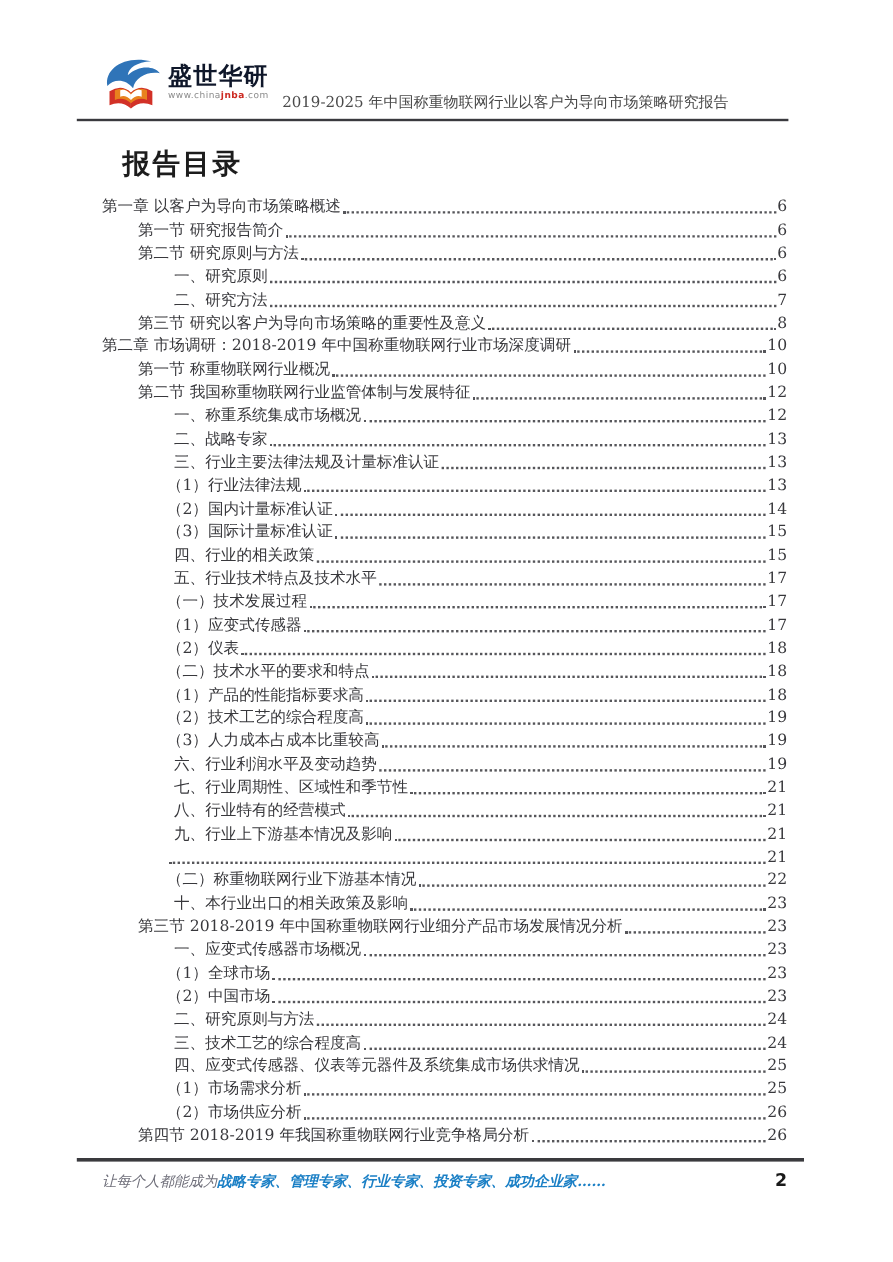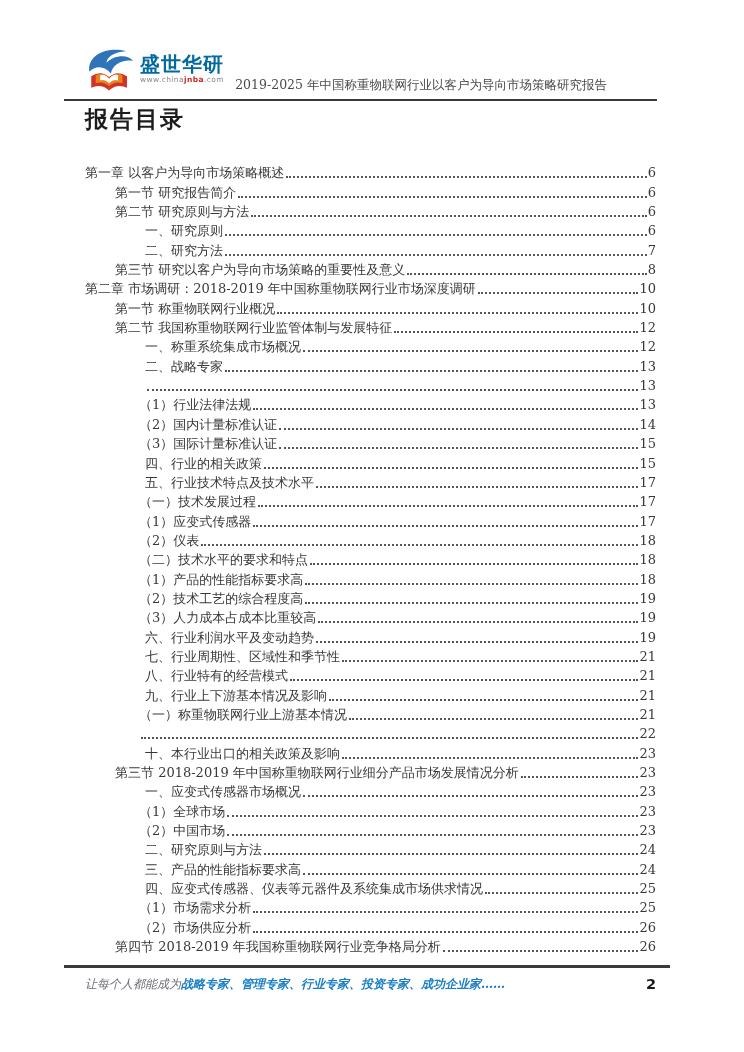--- a/index.html
+++ b/index.html
@@ -11,32 +11,32 @@
   
   .header {
     position:absolute; top:0; left:64px; width:593px; height:99px;
     border-bottom:2.6px solid #3a3a3e;
   }
   .logo { position:absolute; left:21px; top:44px; display:flex; align-items:flex-start; }
   .logo-mark { width:50px; height:50px; flex:0 0 auto; }
   .brand-col { margin-left:5px; margin-top:9px; }
   .brand-name {
     font-family:Liberation Sans, sans-serif;
-    font-weight:700; font-size:20px; line-height:22px; color:#0369a1; letter-spacing:1px;
+    font-weight:700; font-size:20px; line-height:22px; color:#0f172a; letter-spacing:1px;
   }
   .brand-url { font-size:7.5px; line-height:9px; color:#8a8a8a; letter-spacing:0.4px;
     font-family:"DejaVu Sans","Liberation Sans",sans-serif; }
   .brand-url .url-hl { color:#cc2a22; font-weight:700; }
   .report-title {
     position:absolute; right:50px; bottom:5px;
     font-size:12.5px; color:#4a4a4a; white-space:nowrap;
   }
   
   .page-title {
-    position:absolute; top:104px; left:85px; margin:0;
+    position:absolute; top:104px; left:85px; margin:17px;
     font-family:"DejaVu Sans","Liberation Sans",sans-serif;
     font-size:23px; font-weight:700; color:#1c1c1c; letter-spacing:2px;
   }
   
   .toc { position:absolute; top:162px; left:85px; width:571px; }
   .toc-row {
     display:flex; align-items:flex-end; height:19.35px;
     font-size:13px; line-height:16px; cursor:pointer;
   }
   .toc-text { white-space:nowrap; }
@@ -149,20 +149,21 @@
       <span class="toc-page">12</span>
     </div>
 
     <div class="toc-row lvl-2">
       <span class="toc-text">二、战略专家</span>
       <span class="dots"></span>
       <span class="toc-page">13</span>
     </div>
 
     <div class="toc-row lvl-2">
+      <span class="toc-text">三、行业主要法律法规及计量标准认证</span>
       <span class="dots"></span>
       <span class="toc-page">13</span>
     </div>
 
     <div class="toc-row lvl-3">
       <span class="toc-text">（1）行业法律法规</span>
       <span class="dots"></span>
       <span class="toc-page">13</span>
     </div>
 
@@ -250,26 +251,26 @@
       <span class="toc-page">21</span>
     </div>
 
     <div class="toc-row lvl-2">
       <span class="toc-text">九、行业上下游基本情况及影响</span>
       <span class="dots"></span>
       <span class="toc-page">21</span>
     </div>
 
     <div class="toc-row lvl-3">
-      <span class="toc-text">（一）称重物联网行业上游基本情况</span>
       <span class="dots"></span>
       <span class="toc-page">21</span>
     </div>
 
     <div class="toc-row lvl-3">
+      <span class="toc-text">（二）称重物联网行业下游基本情况</span>
       <span class="dots"></span>
       <span class="toc-page">22</span>
     </div>
 
     <div class="toc-row lvl-2">
       <span class="toc-text">十、本行业出口的相关政策及影响</span>
       <span class="dots"></span>
       <span class="toc-page">23</span>
     </div>
 
@@ -297,21 +298,21 @@
       <span class="toc-page">23</span>
     </div>
 
     <div class="toc-row lvl-2">
       <span class="toc-text">二、研究原则与方法</span>
       <span class="dots"></span>
       <span class="toc-page">24</span>
     </div>
 
     <div class="toc-row lvl-2">
-      <span class="toc-text">三、产品的性能指标要求高</span>
+      <span class="toc-text">三、技术工艺的综合程度高</span>
       <span class="dots"></span>
       <span class="toc-page">24</span>
     </div>
 
     <div class="toc-row lvl-2">
       <span class="toc-text">四、应变式传感器、仪表等元器件及系统集成市场供求情况</span>
       <span class="dots"></span>
       <span class="toc-page">25</span>
     </div>
 

